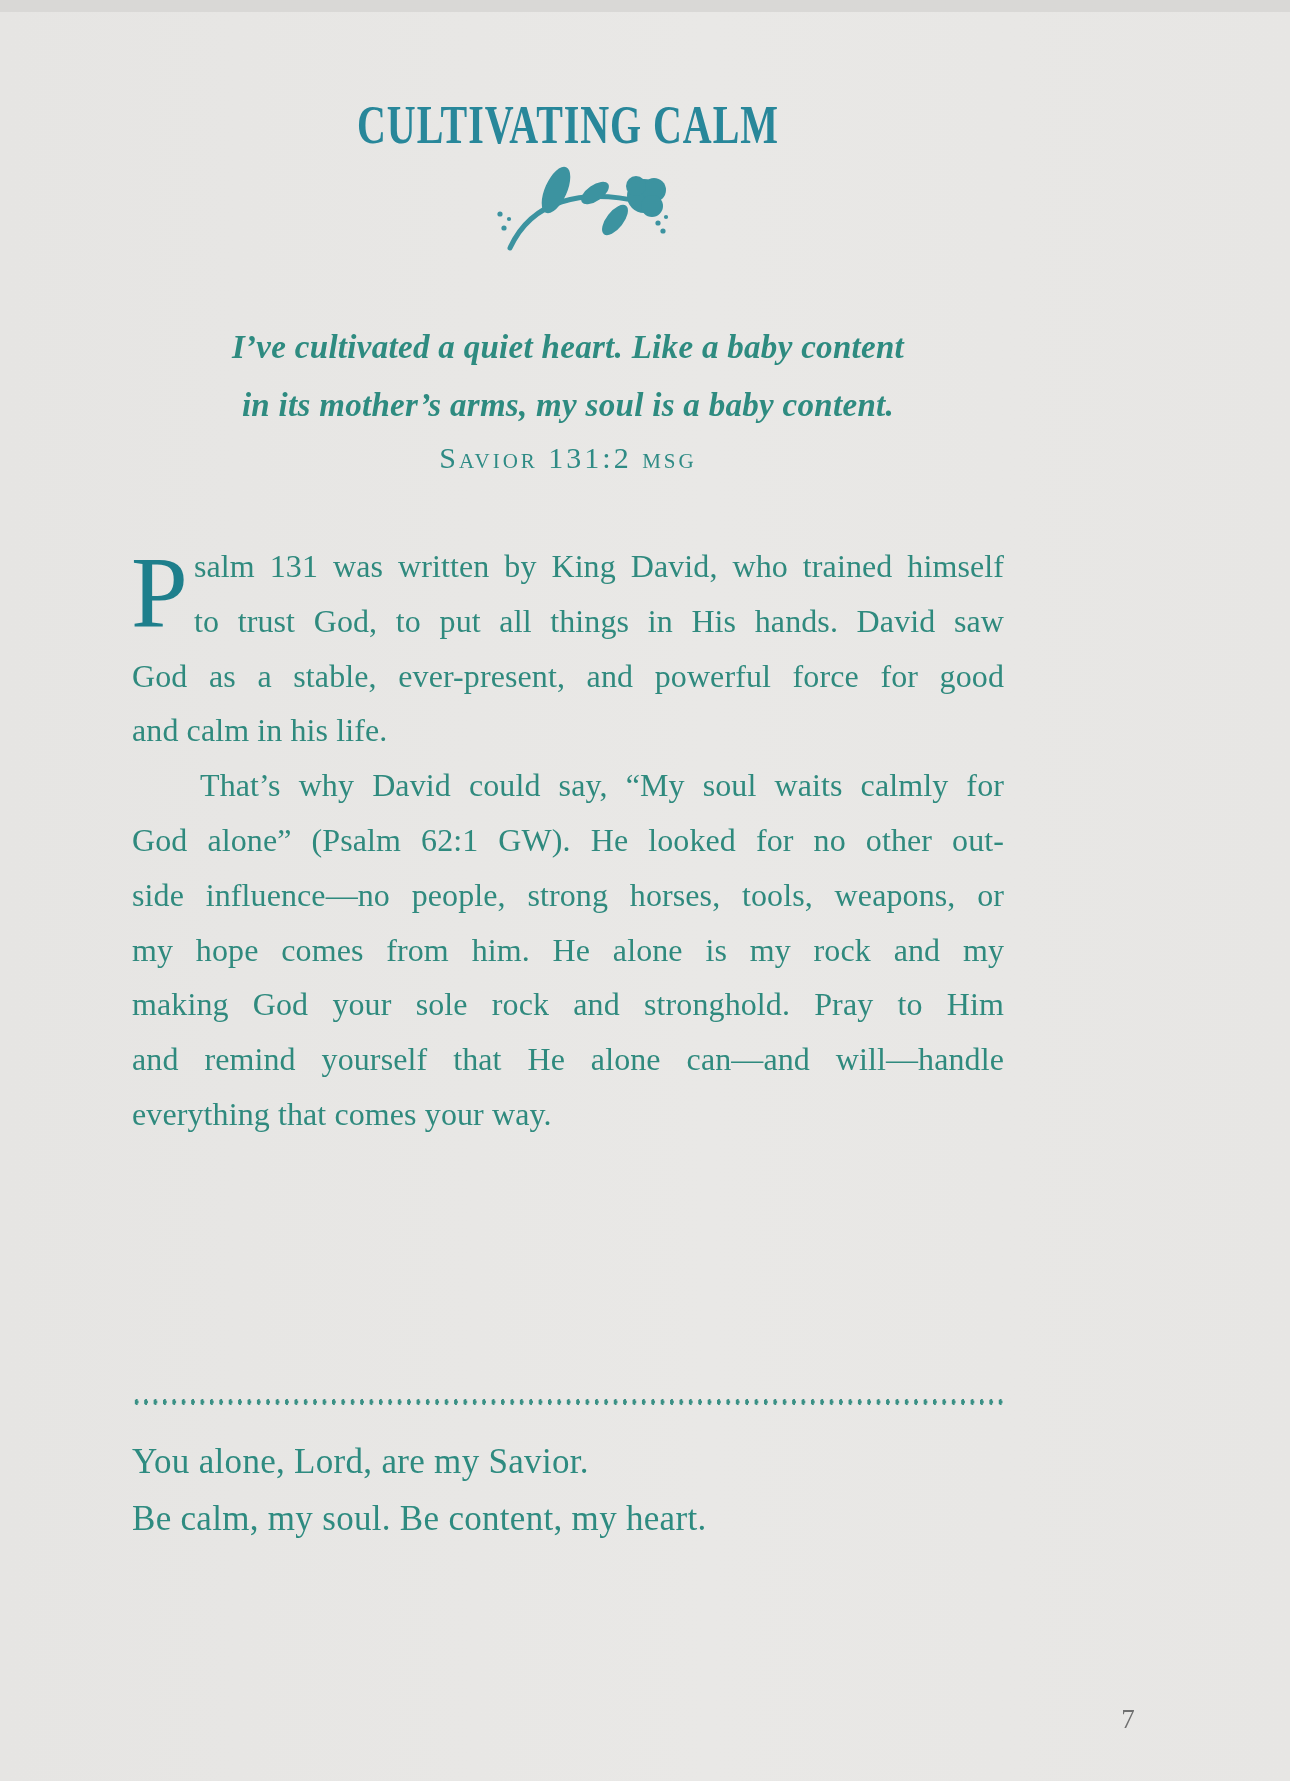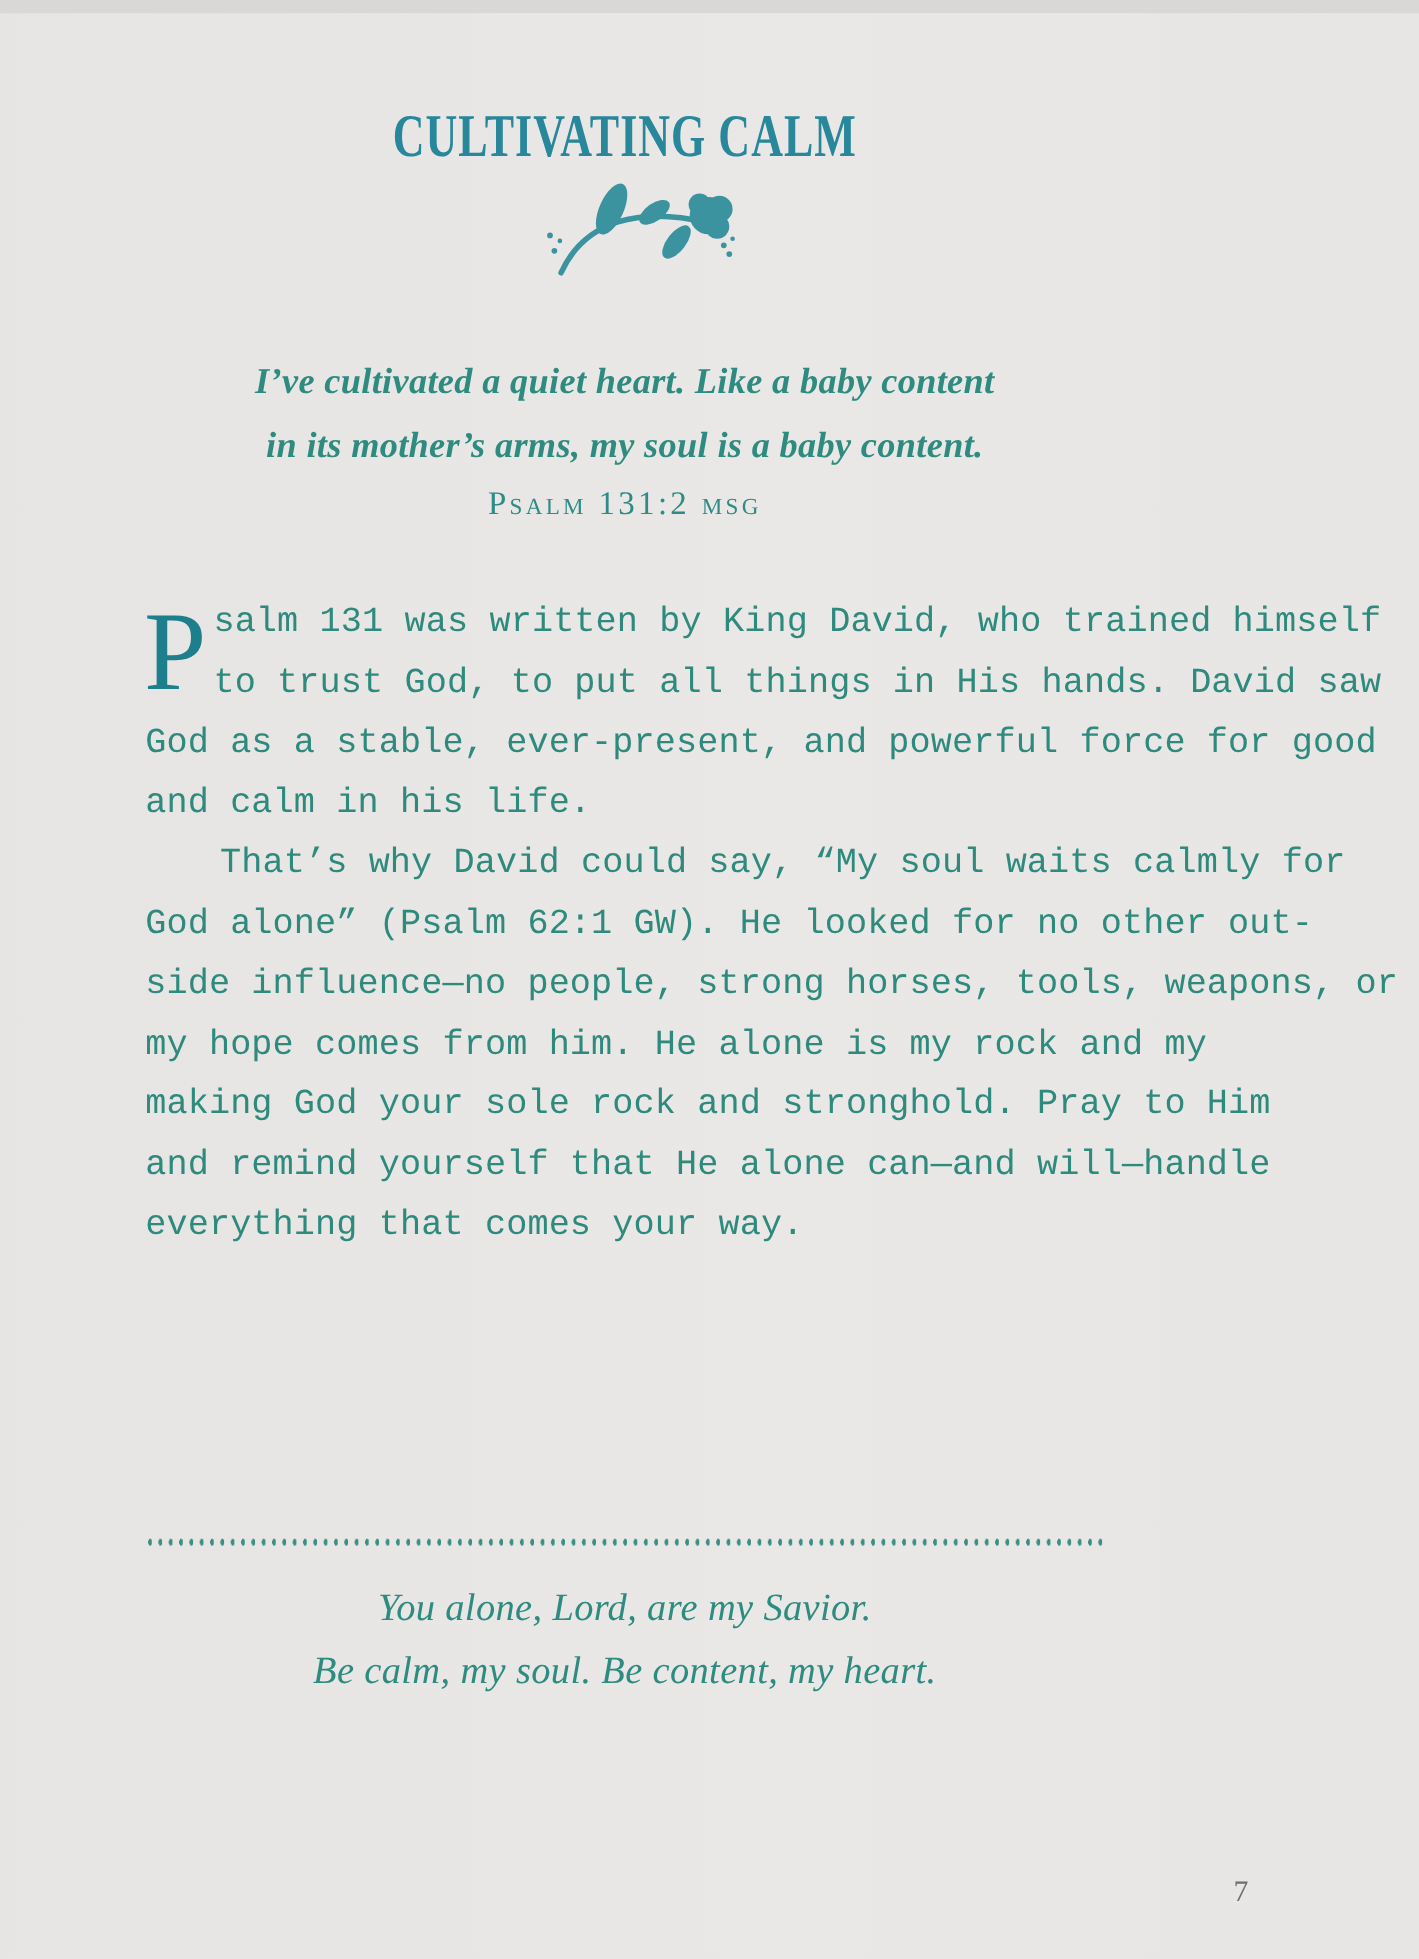--- a/index.html
+++ b/index.html
@@ -52,21 +52,20 @@
     color:#2f8a7e;
     font-size:32px;
   }
   .bline{
     line-height:54.8px;
     height:54.8px;
     text-align:justify;
     text-align-last:justify;
     white-space:nowrap;
     letter-spacing:0.1px;
-    font-family:Liberation Mono, monospace;
   }
   .bline.last{text-align-last:left;}
   .bline.dropgap{padding-left:62px;}
   .bline.indent{padding-left:68px;}
   #dropcap{
     position:absolute;top:534px;left:131px;
     font-size:102px;line-height:0.92;
     color:#1e7f8c;
     font-family:"Liberation Serif","DejaVu Serif",serif;
   }
@@ -75,22 +74,21 @@
   #divider{
     position:absolute;top:1386px;left:132px;width:872px;height:8px;
     background-image:radial-gradient(ellipse 1.9px 3.4px at 4.5px 4px,#3a9085 85%,rgba(58,144,133,0) 100%);
     background-size:9.4px 8px;
     background-repeat:repeat-x;
   }
 
   
   #prayer{
     position:absolute;top:1421px;left:132px;width:872px;
-    text-align:center;color:#2e8b80;
-    font-style:italic;
+    text-align:left;color:#2e8b80;
     font-size:35px;line-height:57px;
     letter-spacing:0.3px;
   }
 
   
   #pagenum{
     position:absolute;top:1692px;left:1108px;width:40px;
     text-align:center;
     font-size:27px;color:#6f6f6f;
   }
@@ -124,21 +122,21 @@
 
       <circle cx="166" cy="63" r="2.6"></circle>
       <circle cx="174" cy="57" r="2.1"></circle>
       <circle cx="171" cy="71" r="2.6"></circle>
     </g>
   </svg>
 
   <div id="epigraph">
     <div class="epi-line">I’ve cultivated a quiet heart. Like a baby content</div>
     <div class="epi-line">in its mother’s arms, my soul is a baby content.</div>
-    <div id="epi-attr">Psalm 131:2 msg</div>
+    <div id="epi-attr">Savior 131:2 msg</div>
   </div>
 
   <div id="dropcap">P</div>
 
   <div id="body">
 
     <div class="bline dropgap">salm 131 was written by King David, who trained himself</div>
     <div class="bline dropgap">to trust God, to put all things in His hands. David saw</div>
     <div class="bline">God as a stable, ever-present, and powerful force for good</div>
     <div class="bline last">and calm in his life.</div>

